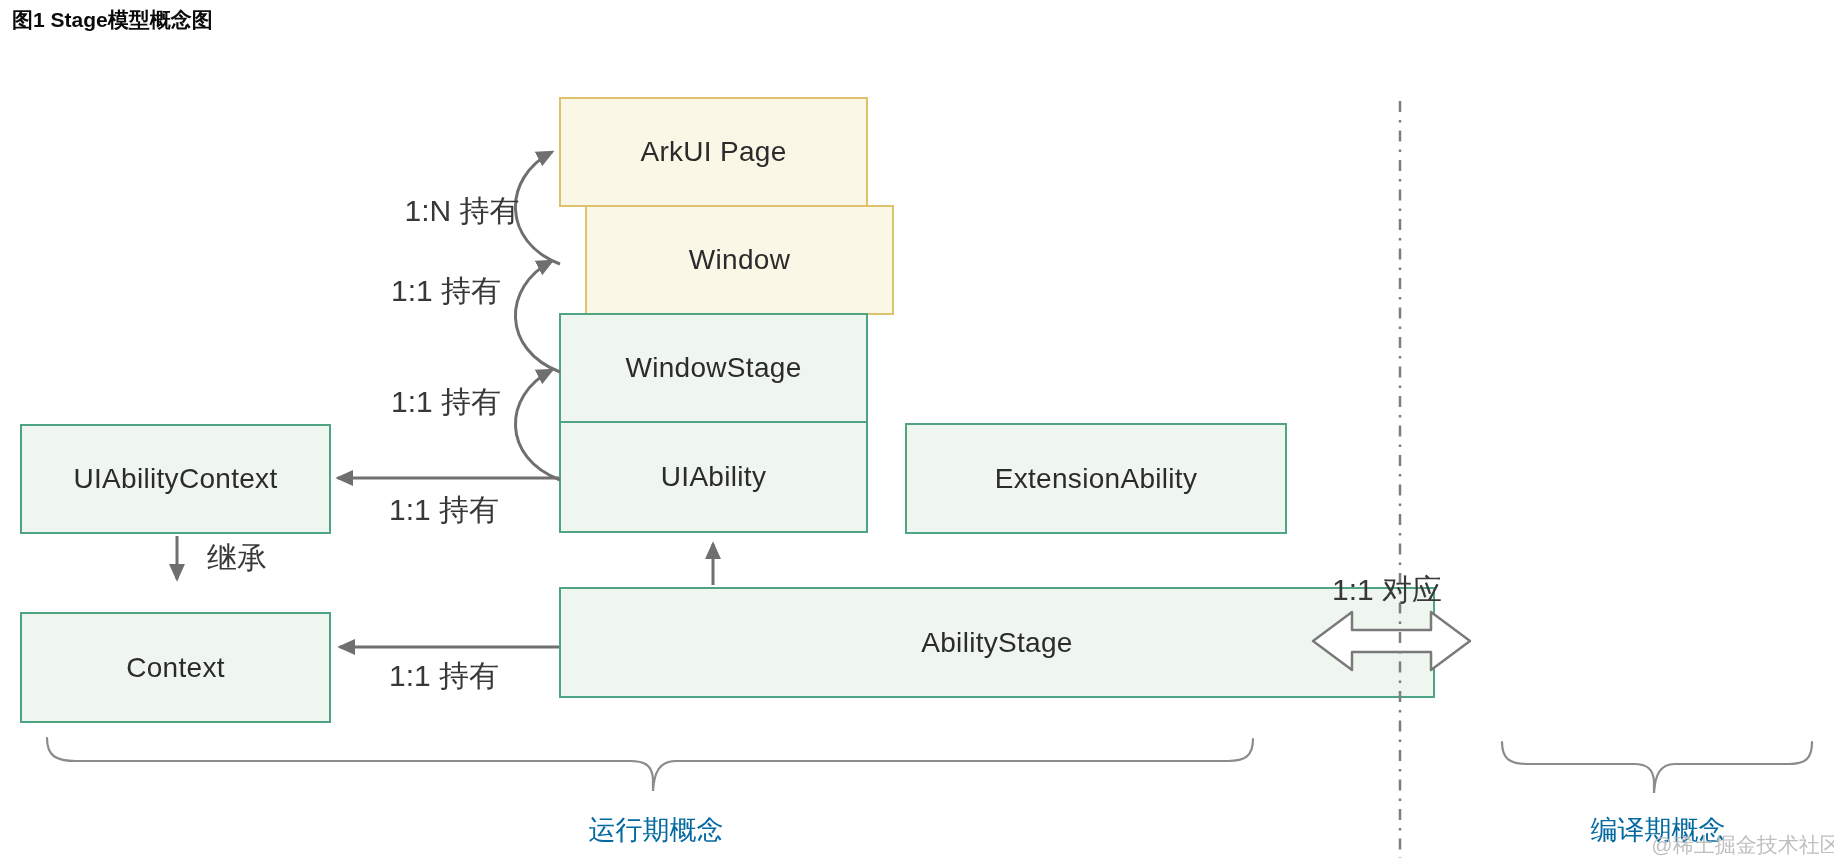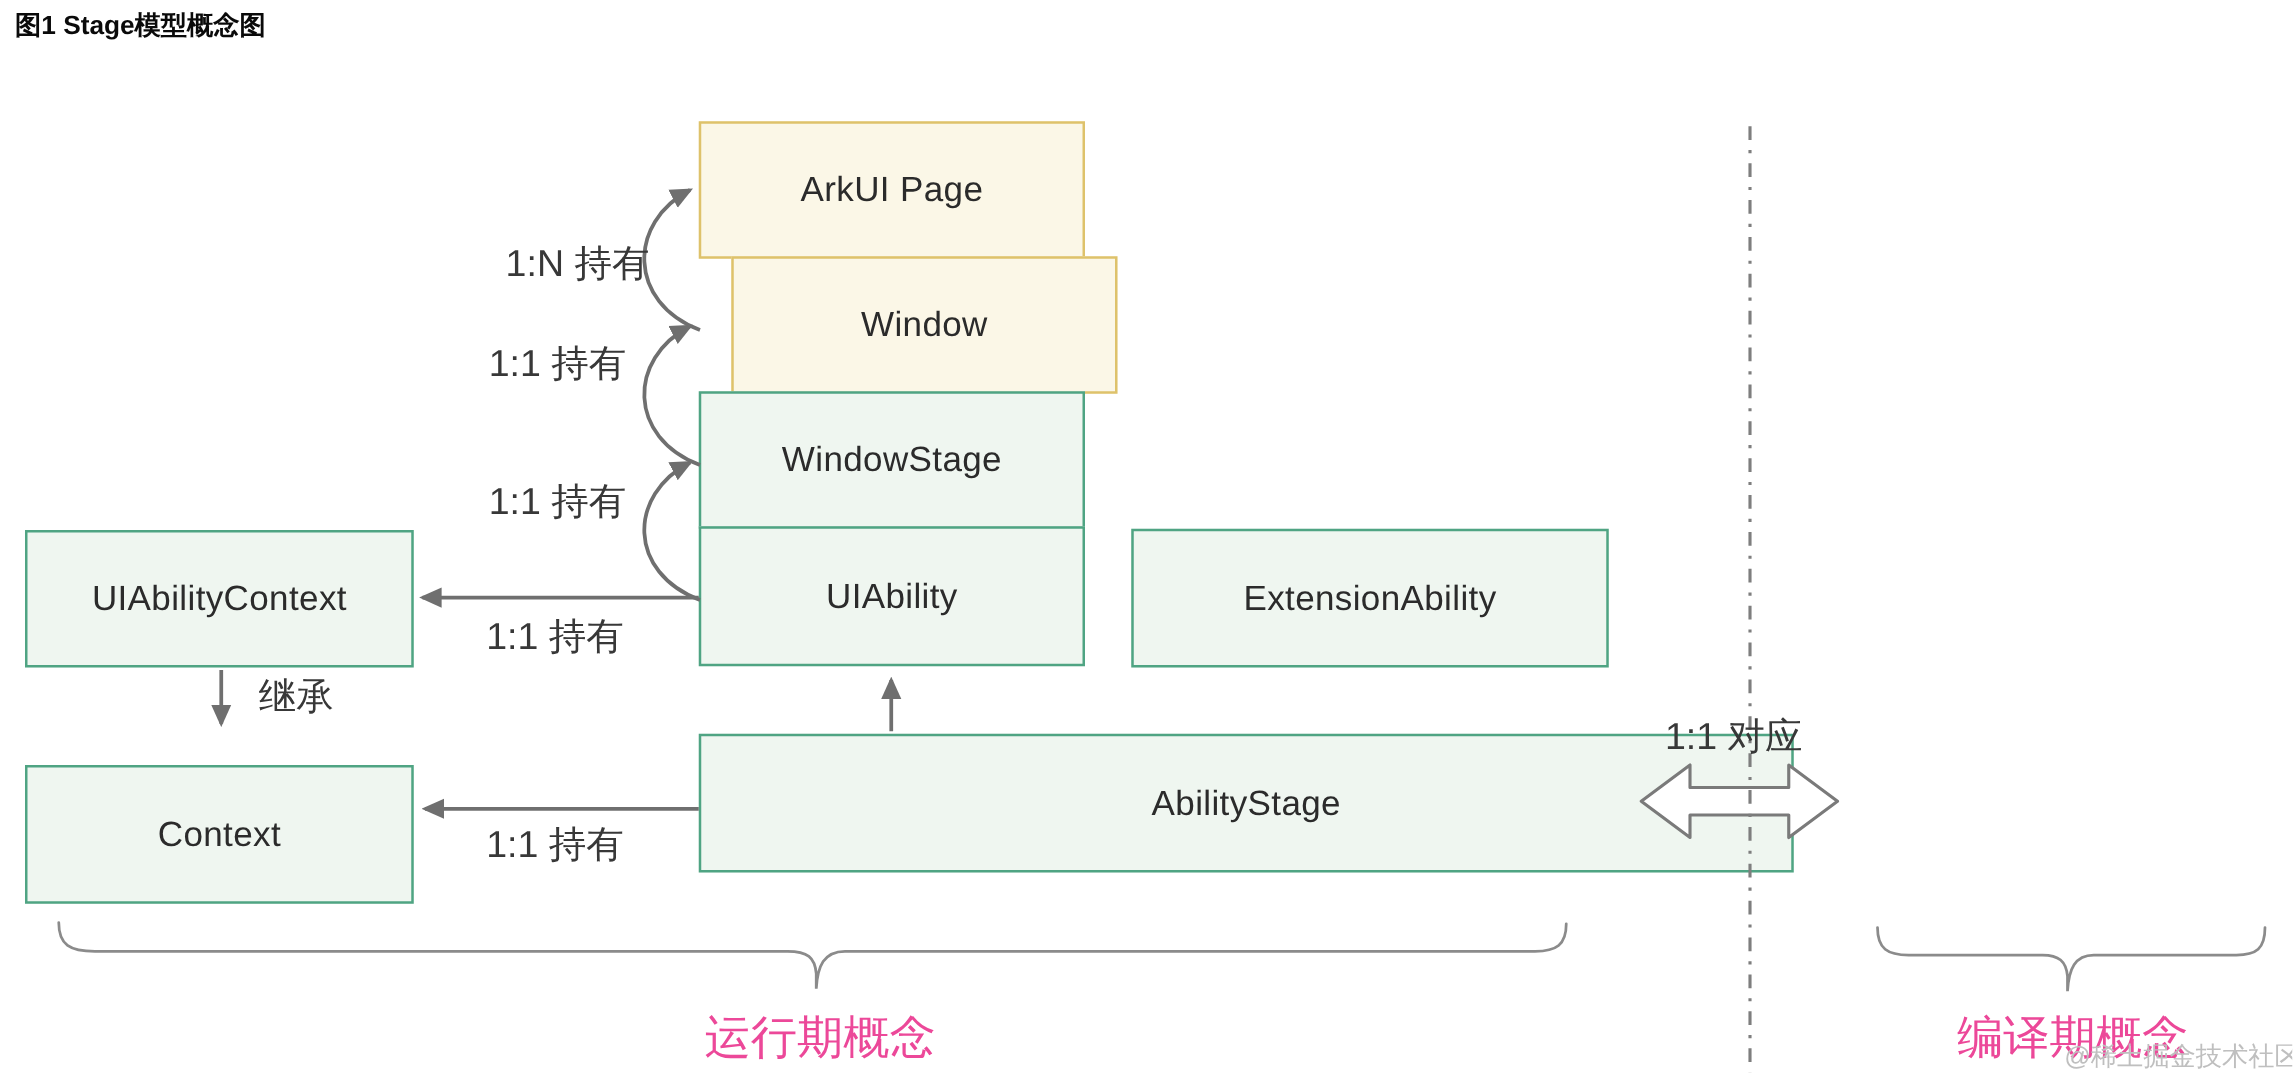--- a/index.html
+++ b/index.html
@@ -18,21 +18,21 @@
   }
   .box.yellow { background:#fbf7e7; border:2.5px solid #dec26b; }
   .box.green  { background:#eff6f0; border:2.5px solid #4fa483; }
 
   .lbl {
     position:absolute; transform:translate(-50%,-50%);
     font-size:30px; color:#383838; white-space:nowrap;
   }
   .caption {
     position:absolute; transform:translate(-50%,-50%);
-    font-size:37px; color:#ec4899; white-space:nowrap;
+    font-size:27px; color:#0369a1; white-space:nowrap;
   }
   .watermark {
     position:absolute; transform:translate(-50%,-50%);
     font-size:21px; color:#bfbfbf; white-space:nowrap;
   }
   svg.overlay { position:absolute; left:0; top:0; pointer-events:none; }
 
   
   #b-arkui     { left:559px; top:97px;    width:309px; height:110px;text-align:right; }
   #b-window    { left:559px; top:204.5px; width:309px; height:110.5px;margin-left:26px; }

